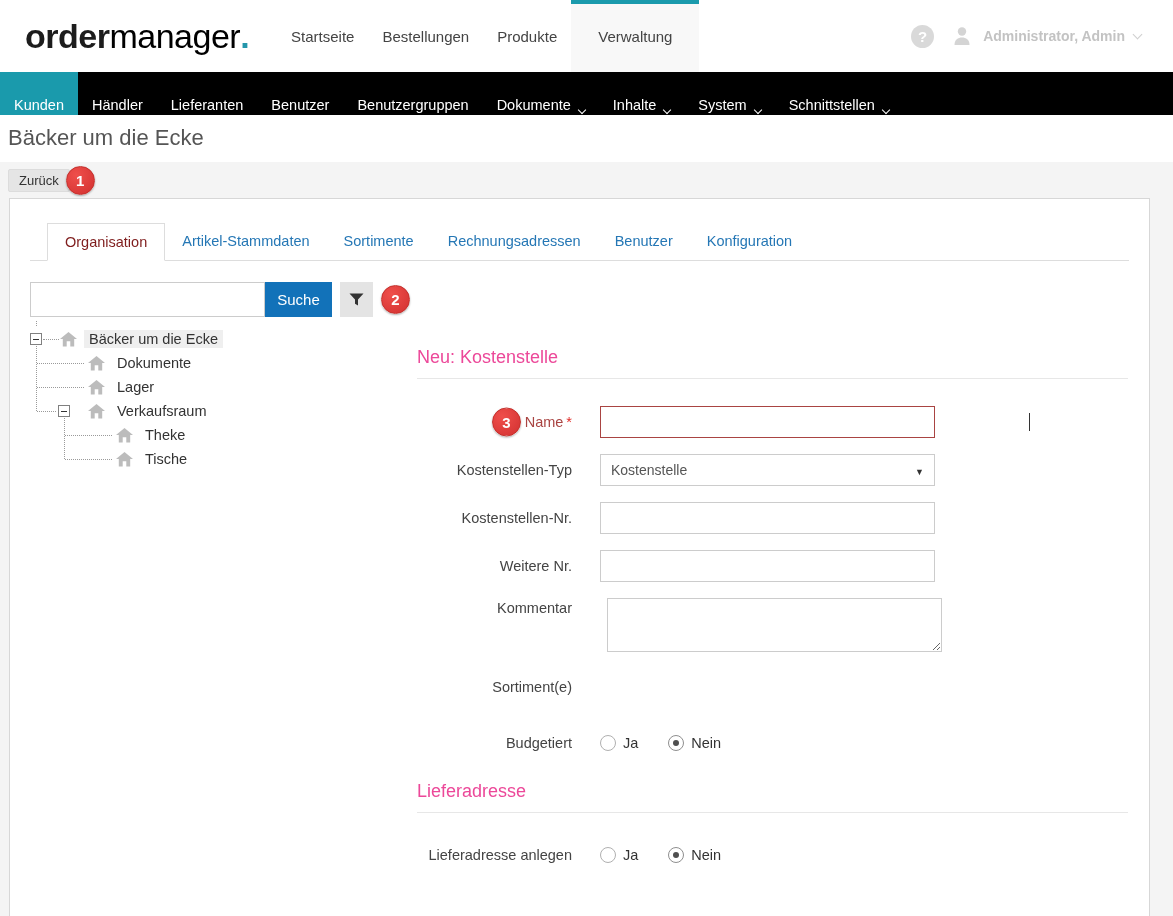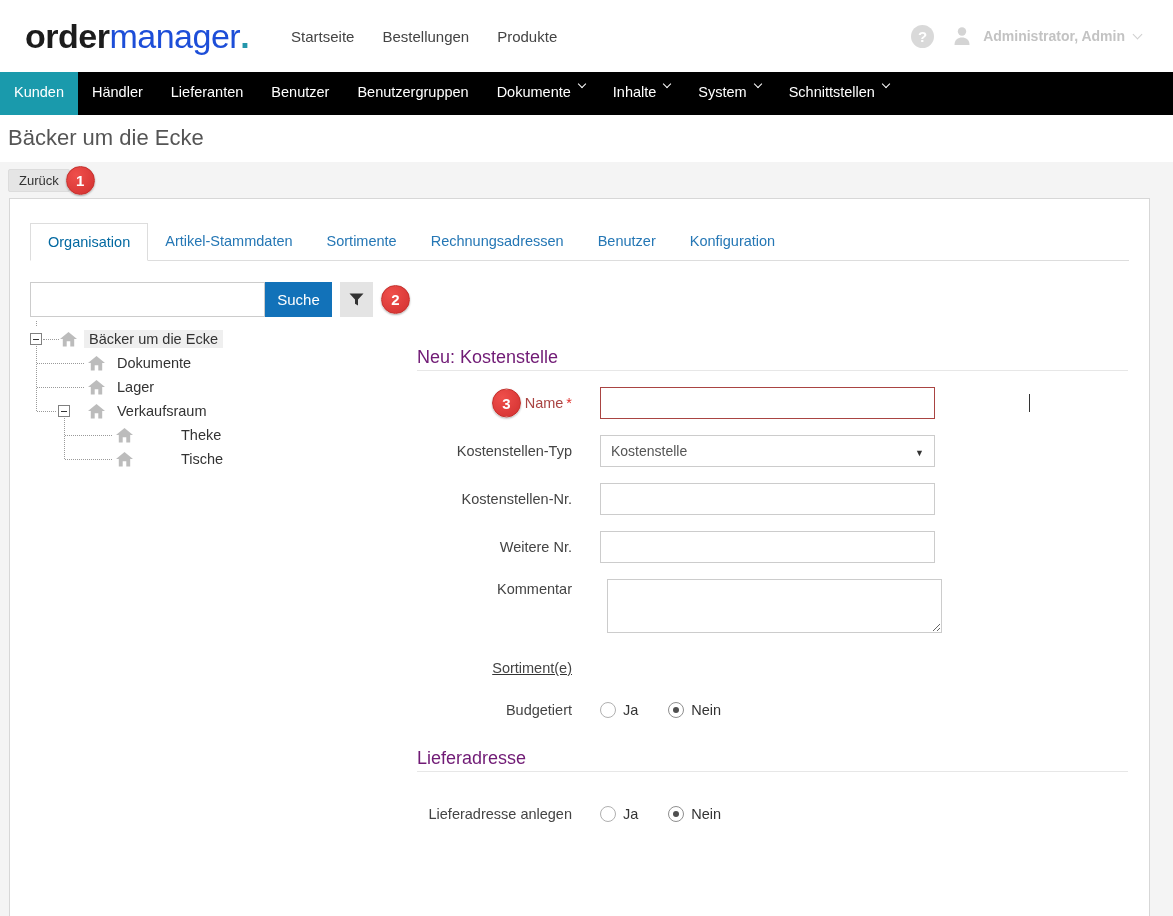--- a/index.html
+++ b/index.html
@@ -8,35 +8,35 @@
     width:1173px; height:916px; overflow:hidden;
     font-family:"Liberation Sans","DejaVu Sans",sans-serif;
     background:#f4f4f4; color:#333;
   }
   .app { width:1173px; height:916px; display:flex; flex-direction:column; }
 
   
   .top-header { flex:0 0 72px; background:#fff; display:flex; align-items:stretch;justify-content:flex-end; }
   .logo { display:flex; align-items:center; margin-left:25px; font-size:34px; letter-spacing:-0.5px; white-space:nowrap; }
   .logo .logo-bold { font-weight:700; color:#1c1c1c; }
-  .logo .logo-light { font-weight:300; color:#1d4ed8; }
+  .logo .logo-light { font-weight:300; color:#000000; }
   .logo .logo-dot { font-weight:700; color:#2496ab; }
   .top-nav { display:flex; align-items:stretch; margin-left:28px; }
   .top-link { display:flex; align-items:center; padding:0 14px; font-size:15px; color:#444; cursor:pointer; }
   .top-link.active { background:#f8f8f8; box-shadow:inset 0 4px 0 #1a9aac; padding:0 27px; }
   .top-right { margin-left:auto; display:flex; align-items:center; gap:16px; margin-right:32px;font-weight:bold; }
   .help-icon { width:23px; height:23px; border-radius:50%; background:#d9d9d9; display:flex; align-items:center; justify-content:center; cursor:pointer; }
   .help-icon::after { content:"?"; color:#fff; font-weight:700; font-size:15px; }
   .user-box { display:flex; align-items:center; gap:9px; cursor:pointer; }
   .user-name { font-size:14px; color:#c3c3c3; }
   .chev { width:7px; height:7px; border-right:1px solid #cfcfcf; border-bottom:1px solid #cfcfcf; transform:rotate(45deg); margin-top:-4px; }
 
   
   .black-nav { flex:0 0 43px; background:#000; display:flex; align-items:stretch; }
-  .bn-item { display:flex; align-items:flex-start; gap:8px; padding:12px 14px; color:#fff; font-size:14.5px; cursor:pointer; white-space:nowrap; }
+  .bn-item { display:flex; align-items:flex-end; gap:8px; padding:2px 14px; color:#fff; font-size:14.5px; cursor:pointer; white-space:nowrap; }
   .bn-item.active { background:#1a9aac; }
   .bn-caret { width:6px; height:6px; border-right:1.5px solid #fff; border-bottom:1.5px solid #fff; transform:rotate(45deg); margin-top:-3px; }
 
   
   .title-band { flex:0 0 47px; background:#fff; }
   .page-title { margin:0; padding:10px 0 0 8px; font-size:22px; font-weight:400; color:#555; }
   .toolbar { flex:0 0 36px; background:#f4f4f4; display:flex; align-items:center; padding-left:8px; }
   .btn-back { background:#e5e5e5; border:1px solid #dcdcdc; border-radius:2px; color:#333; font-size:13px; padding:3px 10px; font-family:inherit; cursor:pointer; }
 
   .badge { width:29px; height:29px; border-radius:50%; flex:0 0 29px;
@@ -45,21 +45,21 @@
     display:inline-flex; align-items:center; justify-content:center;
     box-shadow:0 1px 2px rgba(0,0,0,.3); }
   .toolbar .badge { margin-left:-4px; }
 
   
   .body-area { flex:1 1 auto; background:#f4f4f4; overflow:hidden; }
   .panel { background:#fff; border:1px solid #d7d7d7; border-bottom:none; margin:0 23px 0 9px; height:100%; padding:24px 20px 0 20px; }
 
   .tabs { display:flex; border-bottom:1px solid #ddd; }
   .tab { padding:10px 17px; font-size:14.5px; color:#2577b5; cursor:pointer; margin-bottom:-1px; }
-  .tab.active { color:#0369a1; background:#fff; border:1px solid #ddd; border-bottom:1px solid #fff; }
+  .tab.active { color:#7f1d1d; background:#fff; border:1px solid #ddd; border-bottom:1px solid #fff;margin-left:17px; }
 
   .search-row { margin-top:21px; display:flex; align-items:center; }
   .search-input { width:235px; height:35px; border:1px solid #ccc; padding:0 8px; font-size:14px; font-family:inherit; color:#333; }
   .btn-search { width:67px; height:35px; background:#1272b9; border:none; color:#fff; font-size:15px; font-family:inherit; cursor:pointer;text-align:center; }
   .btn-filter { width:33px; height:35px; background:#e4e4e4; border:none; margin-left:8px; display:flex; align-items:center; justify-content:center; cursor:pointer; }
   .search-row .badge { margin-left:8px; }
 
   .content-cols { display:flex; margin-top:10px; }
   .col-tree { flex:0 0 387px; }
   .col-form { flex:1 1 auto; padding-right:1px; }
@@ -67,35 +67,35 @@
   
   .tree { position:relative; font-size:14.5px; color:#333; }
   .tree-row { height:24px; display:flex; align-items:center; position:relative; }
   .expander { width:12px; height:12px; border:1px solid #808080; background:#fff; position:relative; flex:0 0 12px; cursor:pointer; z-index:1; }
   .expander::after { content:""; position:absolute; left:2px; right:2px; top:5px; border-top:1px solid #333; }
   .home-icon { width:17px; height:15px; flex:0 0 17px; margin-right:7px; }
   .row-root .home-icon { margin-left:18px; }
   .row-child { padding-left:58px; }
   .row-verk { padding-left:28px; }
   .row-verk .home-icon { margin-left:18px; }
-  .row-grand { padding-left:86px;gap:36px; }
+  .row-grand { padding-left:86px; }
   .node-label { padding:1px 5px; cursor:pointer; white-space:nowrap; }
   .node-label.selected { background:#efefef; }
   .hstub { position:absolute; top:50%; border-top:1px dotted #9a9a9a; }
   .row-child .hstub { left:7px; width:47px; }
   .row-verk .hstub { left:7px; width:19px; }
   .row-grand .hstub { left:35px; width:47px; }
   .row-root .hstub { left:13px; width:16px; }
   .vguide { position:absolute; border-left:1px dotted #9a9a9a; width:0; }
   .vguide-1 { left:6px; top:19px; height:65px; }
   .vguide-2 { left:34px; top:91px; height:41px; }
   .vguide-0 { left:6px; top:-6px; height:5px; }
 
   
-  .form-heading { font-size:18px; font-weight:400; color:#701a75; padding-bottom:2px; border-bottom:1px solid #e7e7e7; margin:0 0 16px 0; }
+  .form-heading { font-size:18px; font-weight:400; color:#ec4899; padding-bottom:10px; border-bottom:1px solid #e7e7e7; margin:0 0 27px 0; }
   .form-heading.first { margin-top:20px; }
   .form-heading.second { margin-top:30px; margin-bottom:34px; }
   .form-row { display:flex; align-items:center; margin-bottom:16px; position:relative; }
   .form-row.top-align { align-items:flex-start;gap:7px; }
   .form-label { flex:0 0 155px; width:155px; text-align:right; margin-right:28px; font-size:14.5px; color:#444; }
   .top-align .form-label { padding-top:2px; }
   .req-mark { color:#e02b27; margin-left:3px; }
   .row-error .form-label { color:#a94442; }
   .text-input { width:335px; height:32px; border:1px solid #ccc; padding:0 8px; font-size:14px; font-family:inherit; color:#333; }
   .row-error .text-input { border-color:#a94442; }
@@ -108,21 +108,21 @@
   .cb-label { font-size:14.5px; color:#333; margin-left:7px; }
   .note-line { margin-top:9px; margin-left:26px; font-size:14px; color:#333; }
   .radio { width:16px; height:16px; border:1px solid #b0b0b0; border-radius:50%; background:#fff; display:inline-block; position:relative; flex:0 0 16px; cursor:pointer; }
   .radio.checked { border-color:#8f8f8f; }
   .radio.checked::after { content:""; position:absolute; left:4px; top:4px; width:6px; height:6px; border-radius:50%; background:#4f4f4f; }
   .radio-label { font-size:14.5px; color:#333; margin-left:7px; }
   .radio-group { display:flex; align-items:center; }
   .radio-opt { display:flex; align-items:center; }
   .radio-opt + .radio-opt { margin-left:30px; }
   .badge-form { position:absolute; left:75px; top:50%; transform:translateY(-50%); }
-  .row-sortiment { margin-bottom:26px;text-decoration:underline; }
+  .row-sortiment { margin-bottom:40px; }
   .row-kommentar { margin-bottom:25px; }
   .row-budget { margin-bottom:0; }
 </style>
 </head>
 <body>
 
 <div class="app">
 
   <header class="top-header">
     <div class="logo">
@@ -132,20 +132,23 @@
     </div>
     <nav class="top-nav">
       <div class="top-link">
           <span>Startseite</span>
         </div>
       <div class="top-link">
           <span>Bestellungen</span>
         </div>
       <div class="top-link">
           <span>Produkte</span>
+        </div>
+      <div class="top-link active">
+          <span>Verwaltung</span>
         </div>
     </nav>
     <div class="top-right">
       <span class="help-icon"></span>
       <div class="user-box">
         <svg width="24" height="24" viewBox="0 0 24 24">
             <circle cx="12" cy="7.5" r="4.2" fill="#d4d4d4"></circle>
             <path d="M4.5 21 C4.5 15.5 8 13.5 12 13.5 C16 13.5 19.5 15.5 19.5 21 Z" fill="#d4d4d4"></path>
           </svg>
         <span class="user-name">Administrator, Admin</span>

